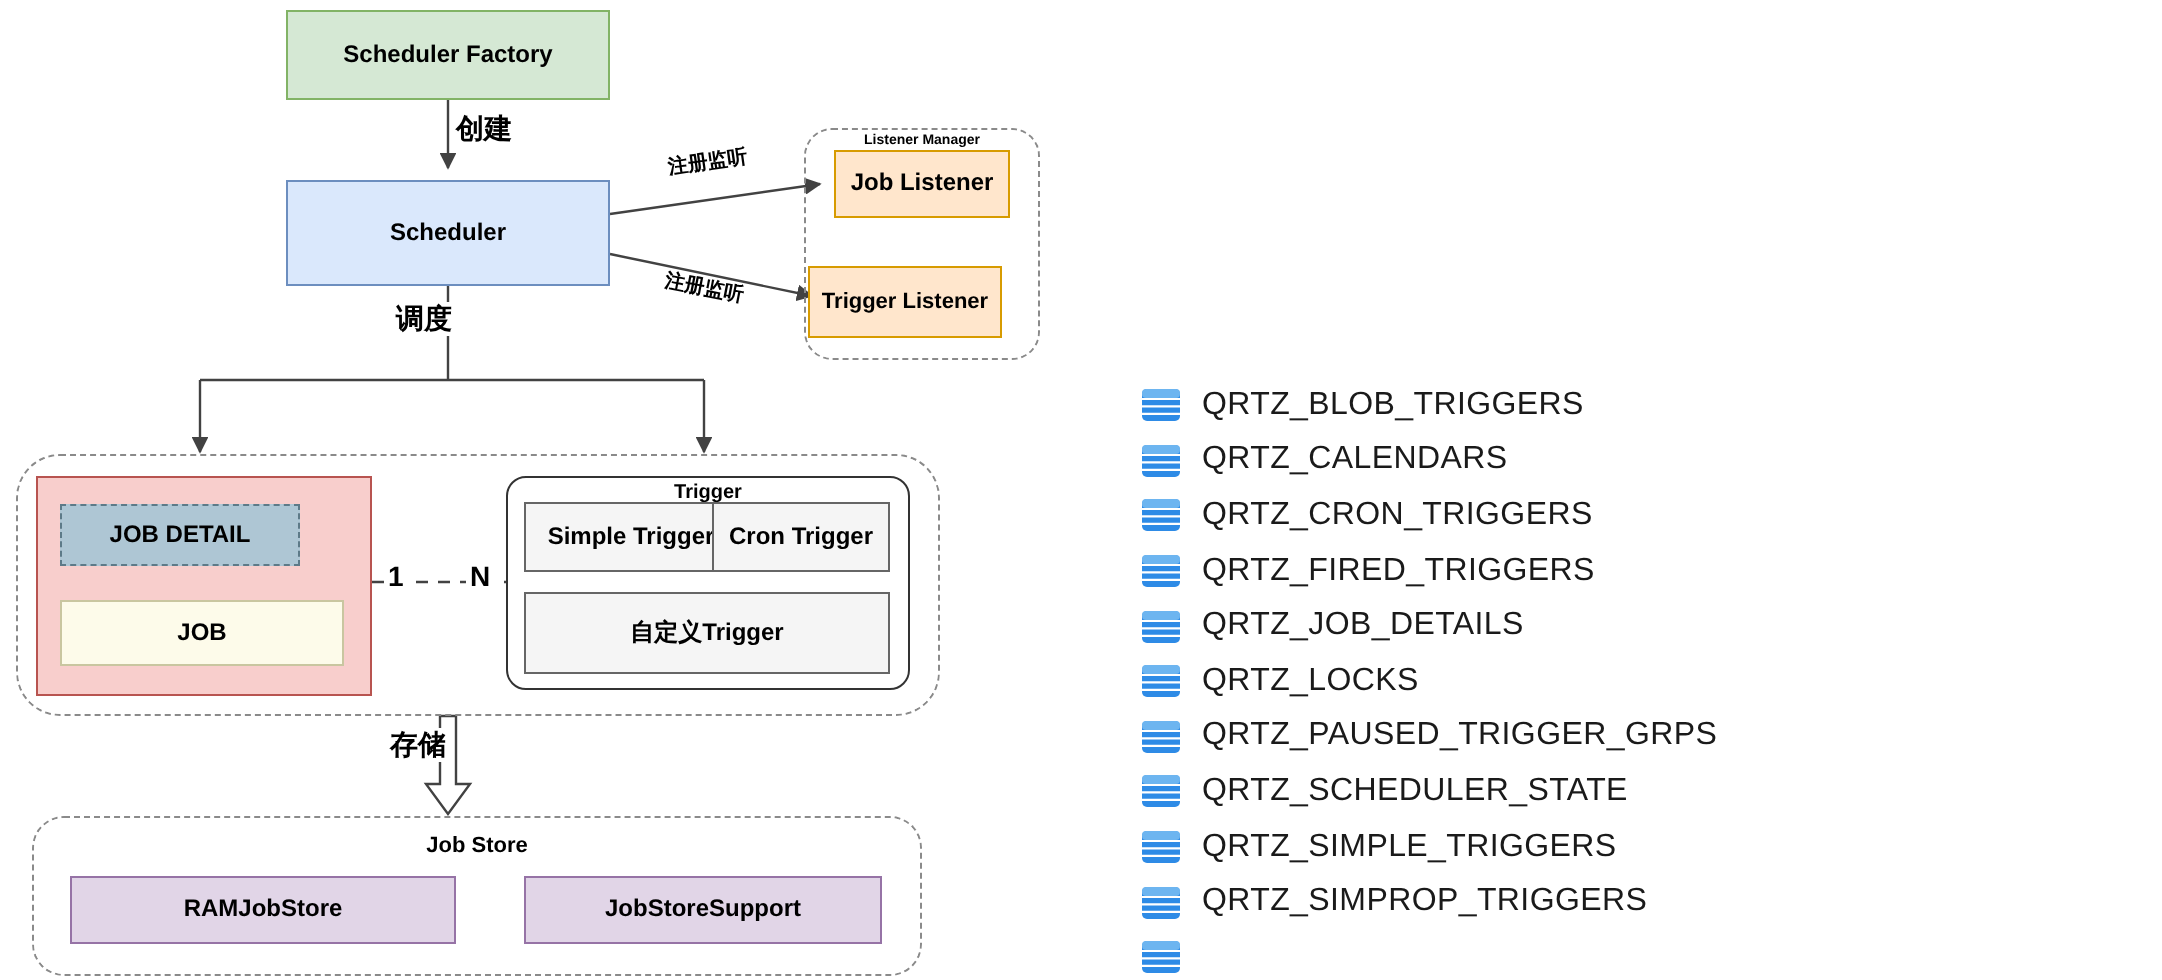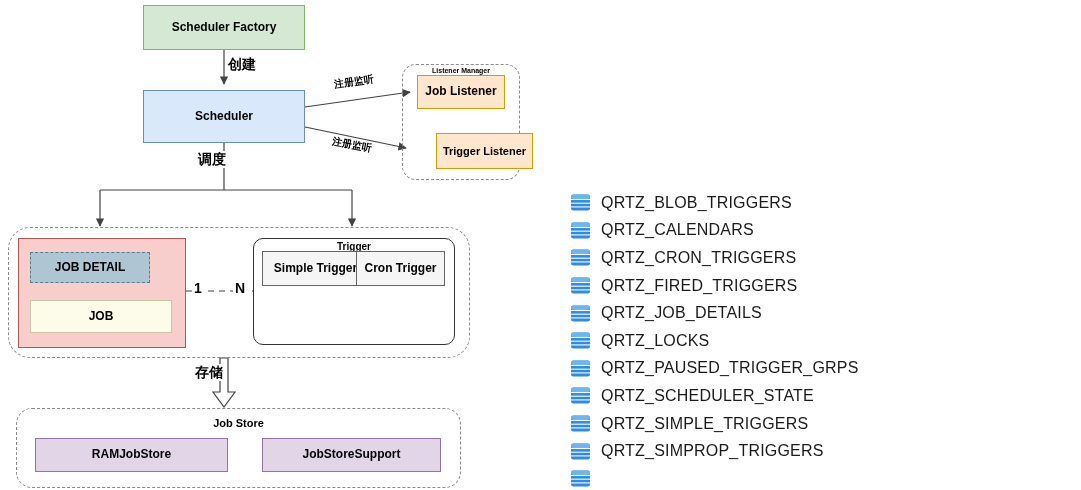--- a/index.html
+++ b/index.html
@@ -75,33 +75,34 @@
   </svg>
 
   <div class="node green" style="left:143px; top:5px; width:162px; height:45px;">Scheduler Factory</div>
 
   <div class="node blue" style="left:143px; top:90px; width:162px; height:53px;">Scheduler</div>
 
   <div class="group dashed" style="left:402px; top:64px; width:118px; height:116px; border-radius:14px;">
     <div class="group-label" style="font-size:7px;">Listener Manager</div>
   </div>
   <div class="node orange" style="left:417px; top:75px; width:88px; height:34px;">Job Listener</div>
-  <div class="node orange" style="left:436px; top:133px; width:97px; height:36px; font-size:11px;text-align:center;">Trigger Listener</div>
+  <div class="node orange" style="left:404px; top:133px; width:97px; height:36px; font-size:11px;text-align:center;">Trigger Listener</div>
 
   <div class="group dashed" style="left:8px; top:227px; width:462px; height:131px; border-radius:22px;"></div>
 
   <div class="group pink" style="left:18px; top:238px; width:168px; height:110px;"></div>
   <div class="node steel" style="left:30px; top:252px; width:120px; height:31px;">JOB DETAIL</div>
   <div class="node cream" style="left:30px; top:300px; width:142px; height:33px;">JOB</div>
 
   <div class="group solid" style="left:253px; top:238px; width:202px; height:107px;">
     <div class="group-label" style="font-size:10px;">Trigger</div>
   </div>
   <div class="node gray" style="left:262px; top:251px; width:107px; height:35px;">Simple Trigger</div>
   <div class="node gray" style="left:356px; top:251px; width:89px; height:35px;">Cron Trigger</div>
+  <div class="node gray" style="left:262px; top:296px; width:183px; height:41px;">自定义Trigger</div>
 
   <div class="group dashed" style="left:16px; top:408px; width:445px; height:80px; border-radius:16px;">
     <div class="group-label" style="font-size:11px; top:8px;">Job Store</div>
   </div>
   <div class="node purple" style="left:35px; top:438px; width:193px; height:34px;">RAMJobStore</div>
   <div class="node purple" style="left:262px; top:438px; width:179px; height:34px;">JobStoreSupport</div>
 
   <div class="edge-label" style="left:226px; top:56px;">创建</div>
   <div class="edge-label small" style="left:332px; top:76px; transform:rotate(-8deg);">注册监听</div>
   <div class="edge-label small" style="left:330px; top:139px; transform:rotate(11deg);">注册监听</div>

